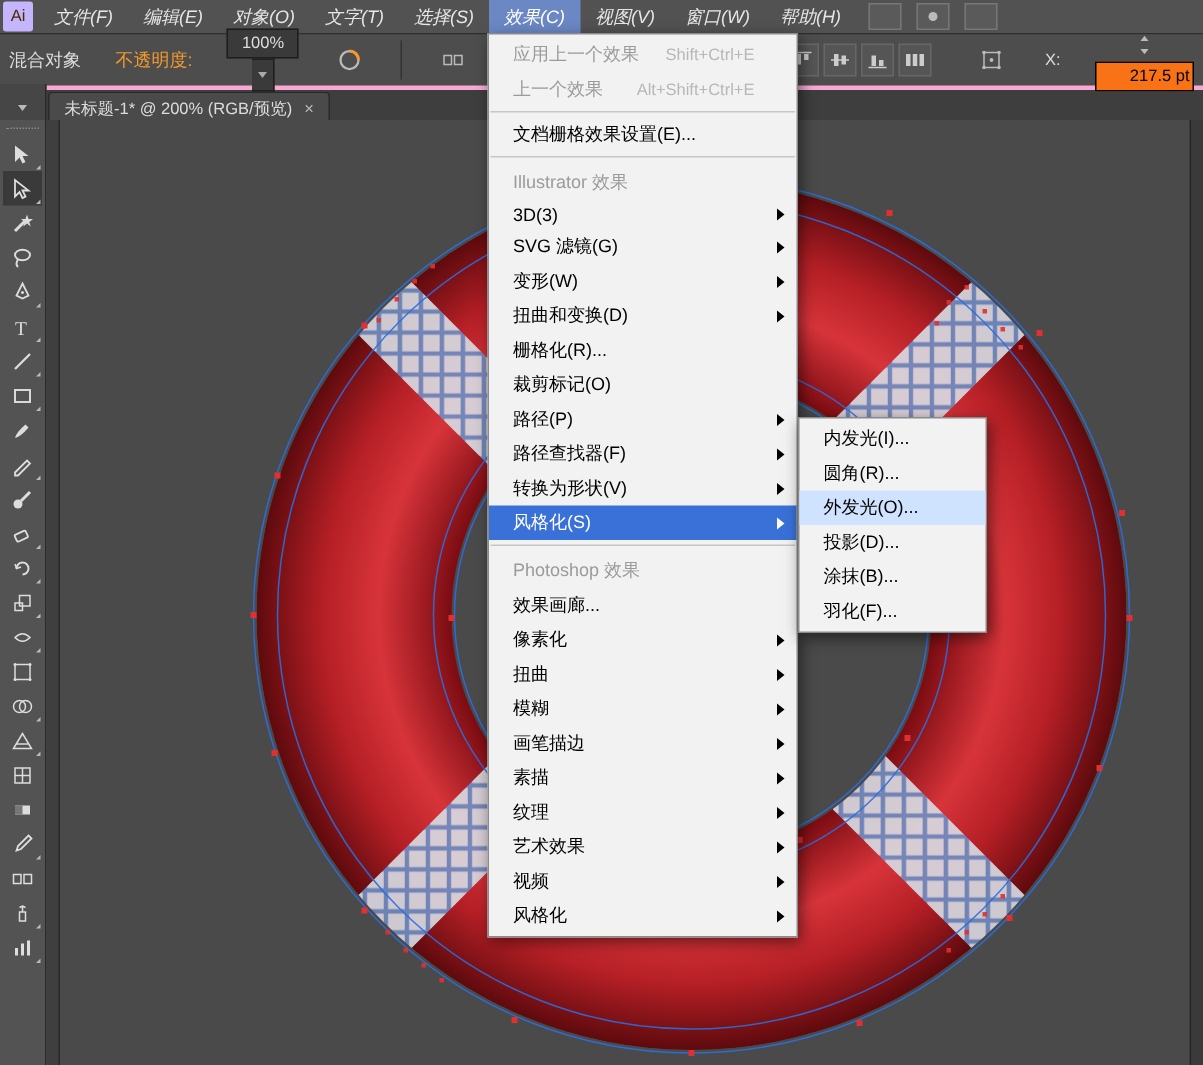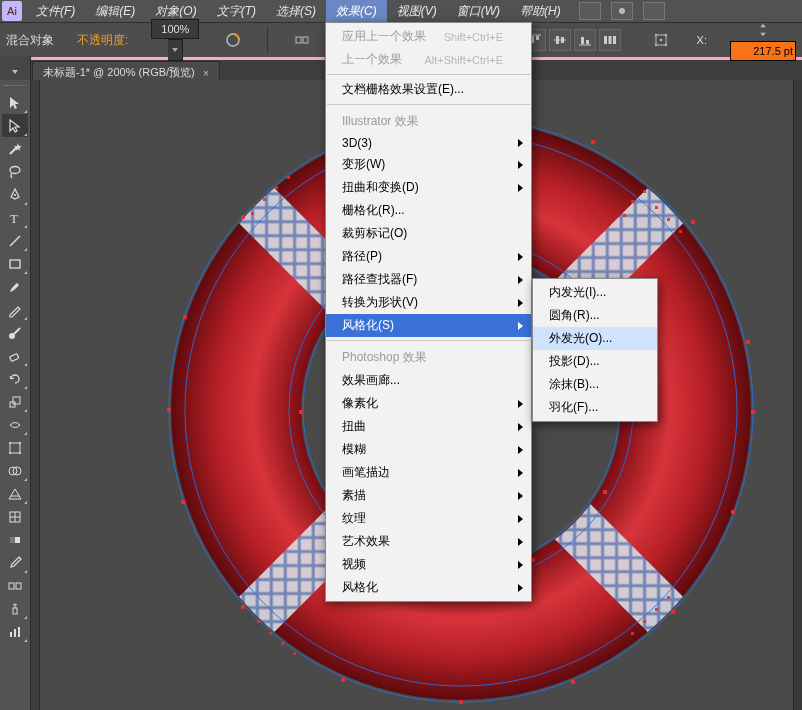--- a/index.html
+++ b/index.html
@@ -681,20 +681,24 @@
     </div>
   <div class="dd-sep"></div>
   <div class="dd-row header">
       <span>Illustrator 效果</span>
     </div>
   <div class="dd-row">
       <span>3D(3)</span>
       <span class="arrow"></span>
     </div>
   <div class="dd-row">
+      <span>SVG 滤镜(G)</span>
+      <span class="arrow"></span>
+    </div>
+  <div class="dd-row">
       <span>变形(W)</span>
       <span class="arrow"></span>
     </div>
   <div class="dd-row">
       <span>扭曲和变换(D)</span>
       <span class="arrow"></span>
     </div>
   <div class="dd-row">
       <span>栅格化(R)...</span>
     </div>

